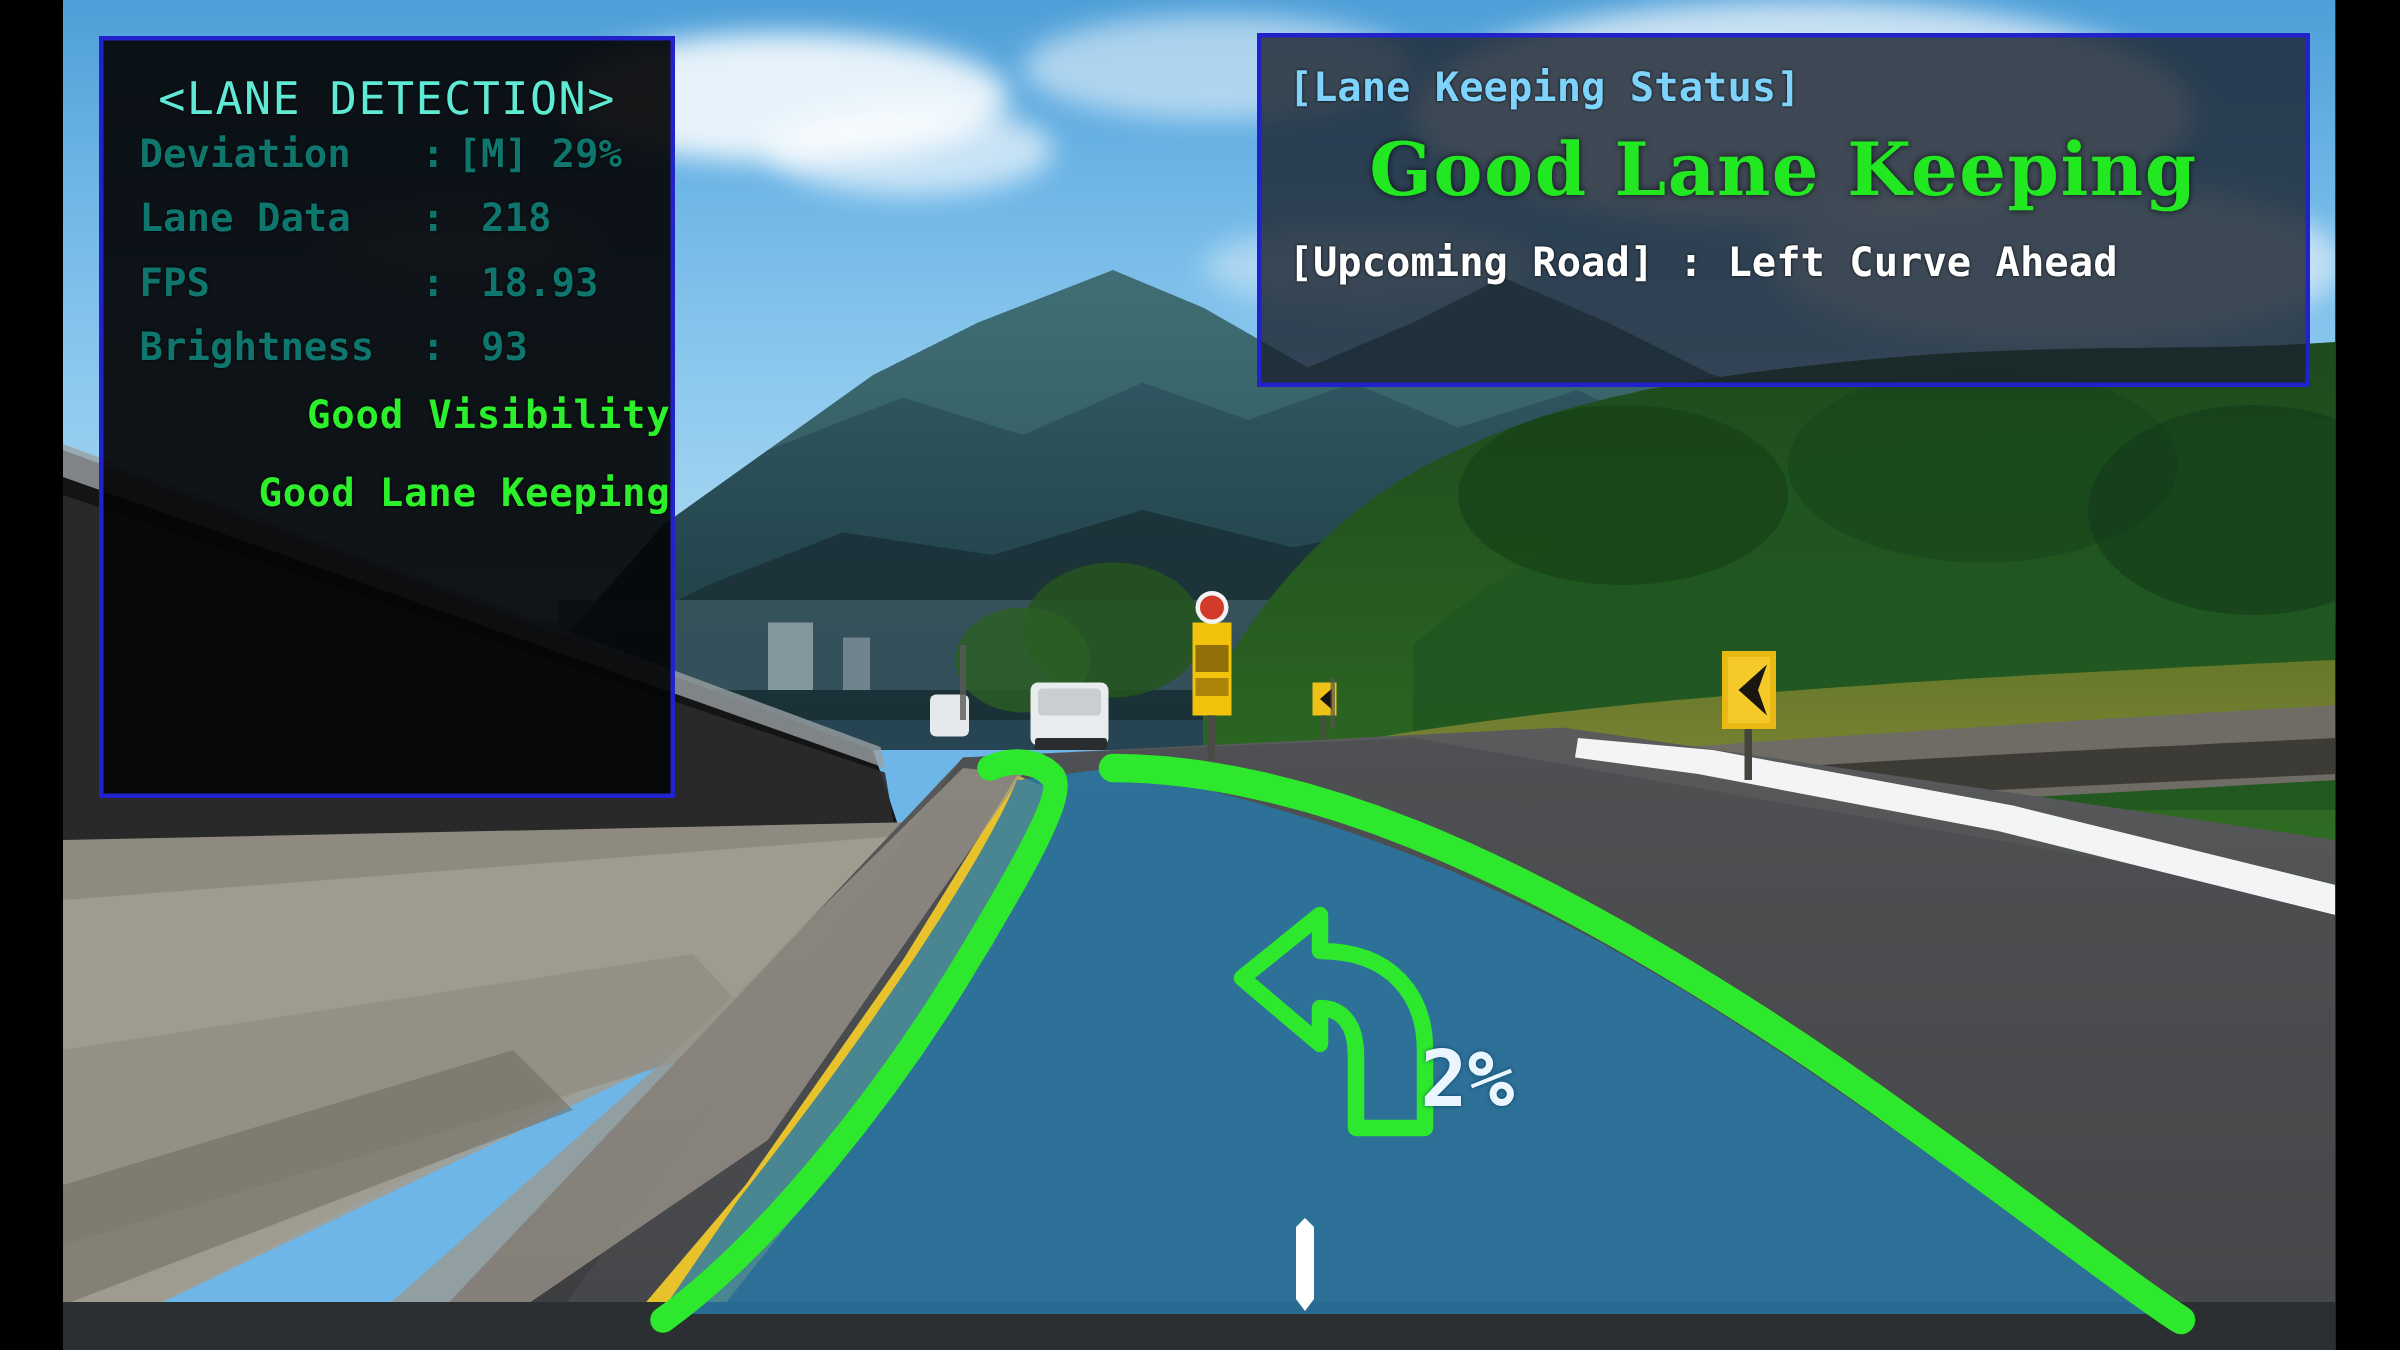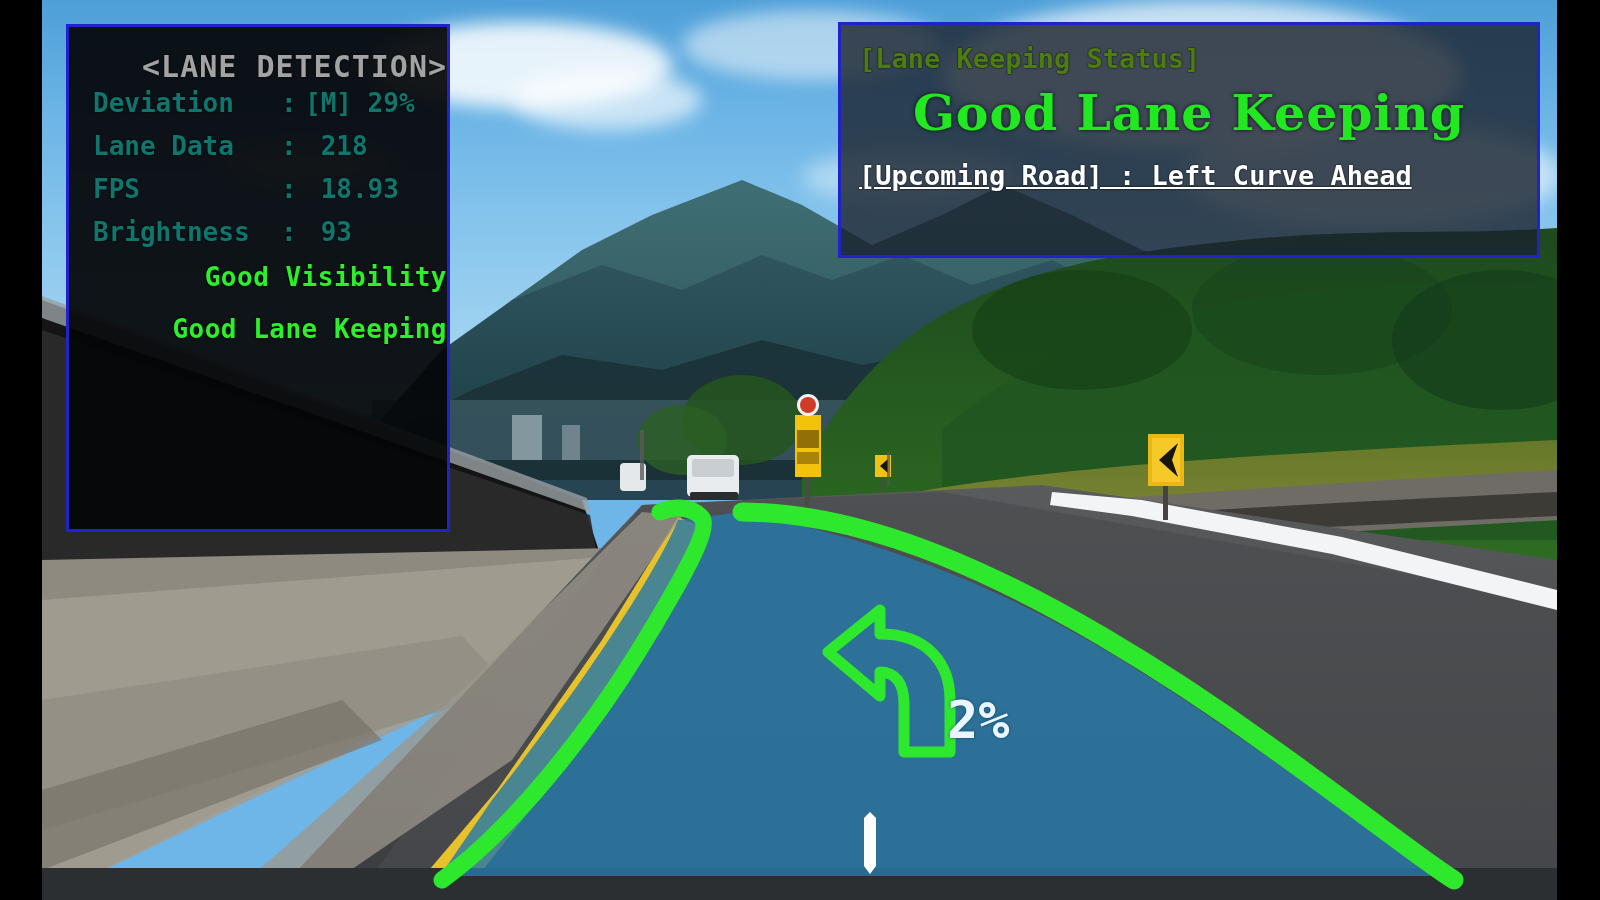--- a/index.html
+++ b/index.html
@@ -54,22 +54,22 @@
     background:rgba(4,5,7,.93);
     padding:8px 0 0 0;
   }
   #panel-right{
     left:838px;top:22px;width:702px;height:236px;
     background:rgba(26,34,45,.80);
     padding:0;
   }
 
   .ld-title{
-    color:#a3a3a3;font-size:30px;font-weight:bold;letter-spacing:1px;
-    text-align:right;margin:14px 0 6px 0;
+    color:#5eead4;font-size:30px;font-weight:normal;letter-spacing:1px;
+    text-align:center;margin:14px 0 6px 0;
     font-family:"DejaVu Sans Mono","Liberation Mono",monospace;
     text-shadow:0 0 2px #000;
   }
   .ld-rows{margin:0 0 0 24px;}
   .ld-row{
     display:flex;align-items:baseline;color:#0f766e;
     font-size:26px;font-weight:bold;line-height:1.0;margin:0 0 17px 0;
     font-family:"DejaVu Sans Mono","Liberation Mono",monospace;
     text-shadow:0 0 2px #000;
   }
@@ -79,34 +79,34 @@
 
   .ld-status{margin-top:14px;}
   .ld-green{
     color:#2bf02b;font-size:26px;font-weight:bold;text-align:right;
     margin:0 0 22px 0;letter-spacing:.5px;
     font-family:"DejaVu Sans Mono","Liberation Mono",monospace;
     text-shadow:0 0 3px rgba(0,0,0,.9);
   }
 
   .rp-label{
-    color:#4d7c0f;font-size:27px;font-weight:bold;margin:18px 0 0 18px;
+    color:#7dd3fc;font-size:27px;font-weight:bold;margin:18px 0 0 18px;
     font-family:"DejaVu Sans Mono","Liberation Mono",monospace;
     text-shadow:0 0 2px #000;
   }
   .rp-main{
     color:#22e822;font-size:49px;font-weight:bold;text-align:center;
     margin:10px 0 4px 0;letter-spacing:1px;
     font-family:"DejaVu Serif","Liberation Serif",serif;
     text-shadow:0 0 4px rgba(0,0,0,.8);
   }
   .rp-road{
     color:#fff;font-size:27px;font-weight:bold;margin:18px 0 0 18px;
     font-family:"DejaVu Sans Mono","Liberation Mono",monospace;
-    text-shadow:0 0 2px #000;white-space:pre;text-decoration:underline;
+    text-shadow:0 0 2px #000;white-space:pre;
   }
 
   
   #lane-overlay{position:absolute;left:0;top:0;width:1515px;height:900px;z-index:20;
                 pointer-events:none;}
 
   .pct-label{
     position:absolute;z-index:25;left:905px;top:690px;
     color:#eaf6ff;font-size:52px;font-weight:bold;
     font-family:"DejaVu Sans Mono","Liberation Mono",monospace;

